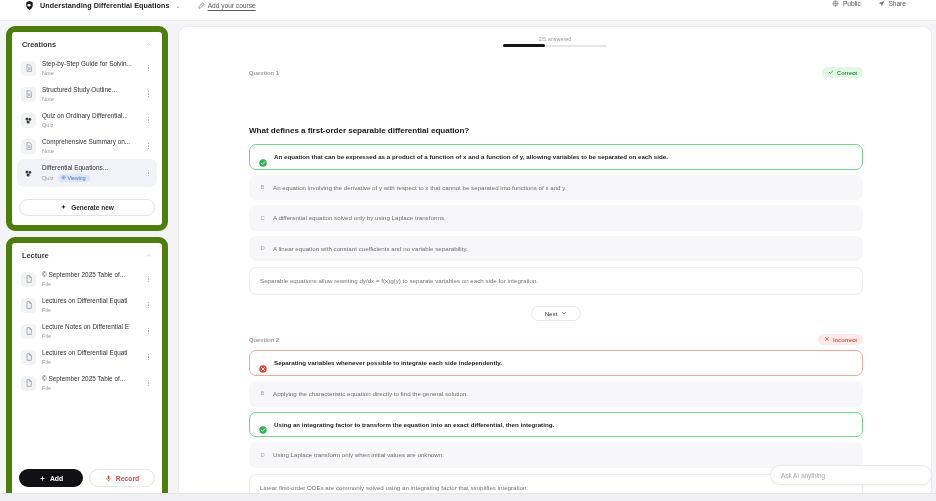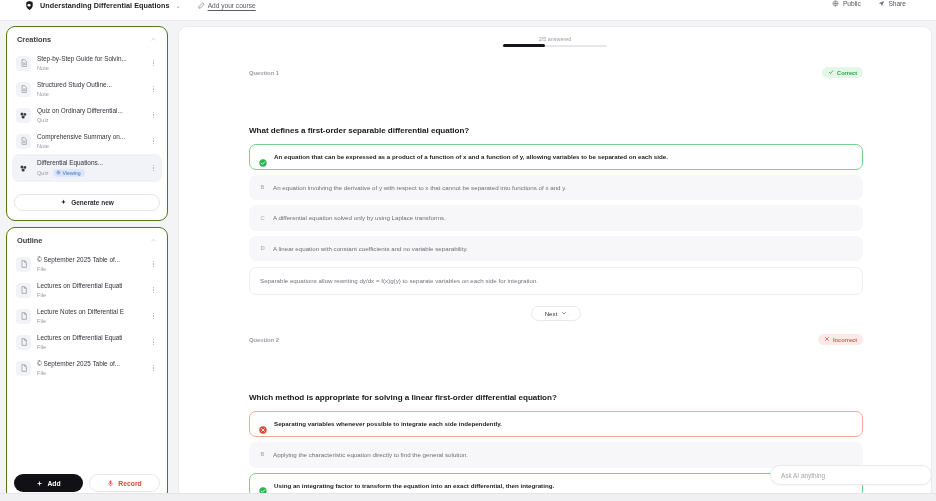--- a/index.html
+++ b/index.html
@@ -49,21 +49,21 @@
   }
 
   
   .sidebar {
     position: absolute; left: 0; top: 0; width: 174px; height: 480px;
     padding: 5px 6px 0 6px;
     display: flex; flex-direction: column; gap: 6px;
   }
   .panel {
     background: #ffffff;
-    border: 1px solid #4d7c0f;
+    border: 6px solid #4d7c0f;
     border-radius: 9px;
     overflow: hidden;
   }
   .panel-head {
     display: flex; align-items: center; justify-content: space-between;
     padding: 8px 10px 4px 10px;
   }
   .panel-head .ttl { font-size: 7.4px; color: #3b3b42; font-weight: 600; }
   .chev-up { width: 7px; height: 7px; opacity: .5; }
 
@@ -383,21 +383,21 @@
           <svg width="7" height="7" viewBox="0 0 24 24" fill="#1a1a1f">
             <path d="M12 2l2 6 6 2-6 2-2 6-2-6-6-2 6-2 2-6z"></path>
           </svg>
           <span>Generate new</span>
         </div>
       </div>
     </div>
 
     <div class="panel sources-panel">
       <div class="panel-head">
-        <span class="ttl">Outline</span>
+        <span class="ttl">Lecture</span>
         <svg class="chev-up" viewBox="0 0 24 24" fill="none" stroke="#8d8d96" stroke-width="2.5">
             <path d="M5 15l7-7 7 7"></path>
           </svg>
       </div>
       <div class="list sources-list" id="sources-list">
           <div class="row">
             <div class="row-ic">
               <svg width="8" height="8" viewBox="0 0 24 24" fill="none" stroke="#8d8d97" stroke-width="2">
                 <path d="M6 2h8l5 5v15H6z"></path>
                 <path d="M14 2v5h5"></path>
@@ -564,21 +564,20 @@
         <div class="qblock">
           <div class="qhead">
             <div class="qnum">Question 2</div>
             <div class="pill incorrect">
               <span><svg width="6" height="6" viewBox="0 0 24 24" fill="none" stroke="#e05a4e" stroke-width="3.2">
                   <path d="M5 5l14 14M19 5L5 19"></path>
                 </svg></span>
               <span>Incorrect</span>
             </div>
           </div>
-          <div class="qtitle">Which method is appropriate for solving a linear first-order differential equation?</div>
           <div class="opt sel-wrong">
             <span class="mark"><svg width="8" height="8" viewBox="0 0 24 24">
                 <circle cx="12" cy="12" r="11" fill="#e0453c"></circle>
                 <path d="M8 8l8 8M16 8l-8 8" fill="none" stroke="#fff" stroke-width="2.6" stroke-linecap="round"></path>
               </svg></span>
             <span class="opt-text">Separating variables whenever possible to integrate each side independently.</span>
           </div>
           <div class="opt">
             <span class="opt-letter">B</span>
             <span class="opt-text">Applying the characteristic equation directly to find the general solution.</span>

